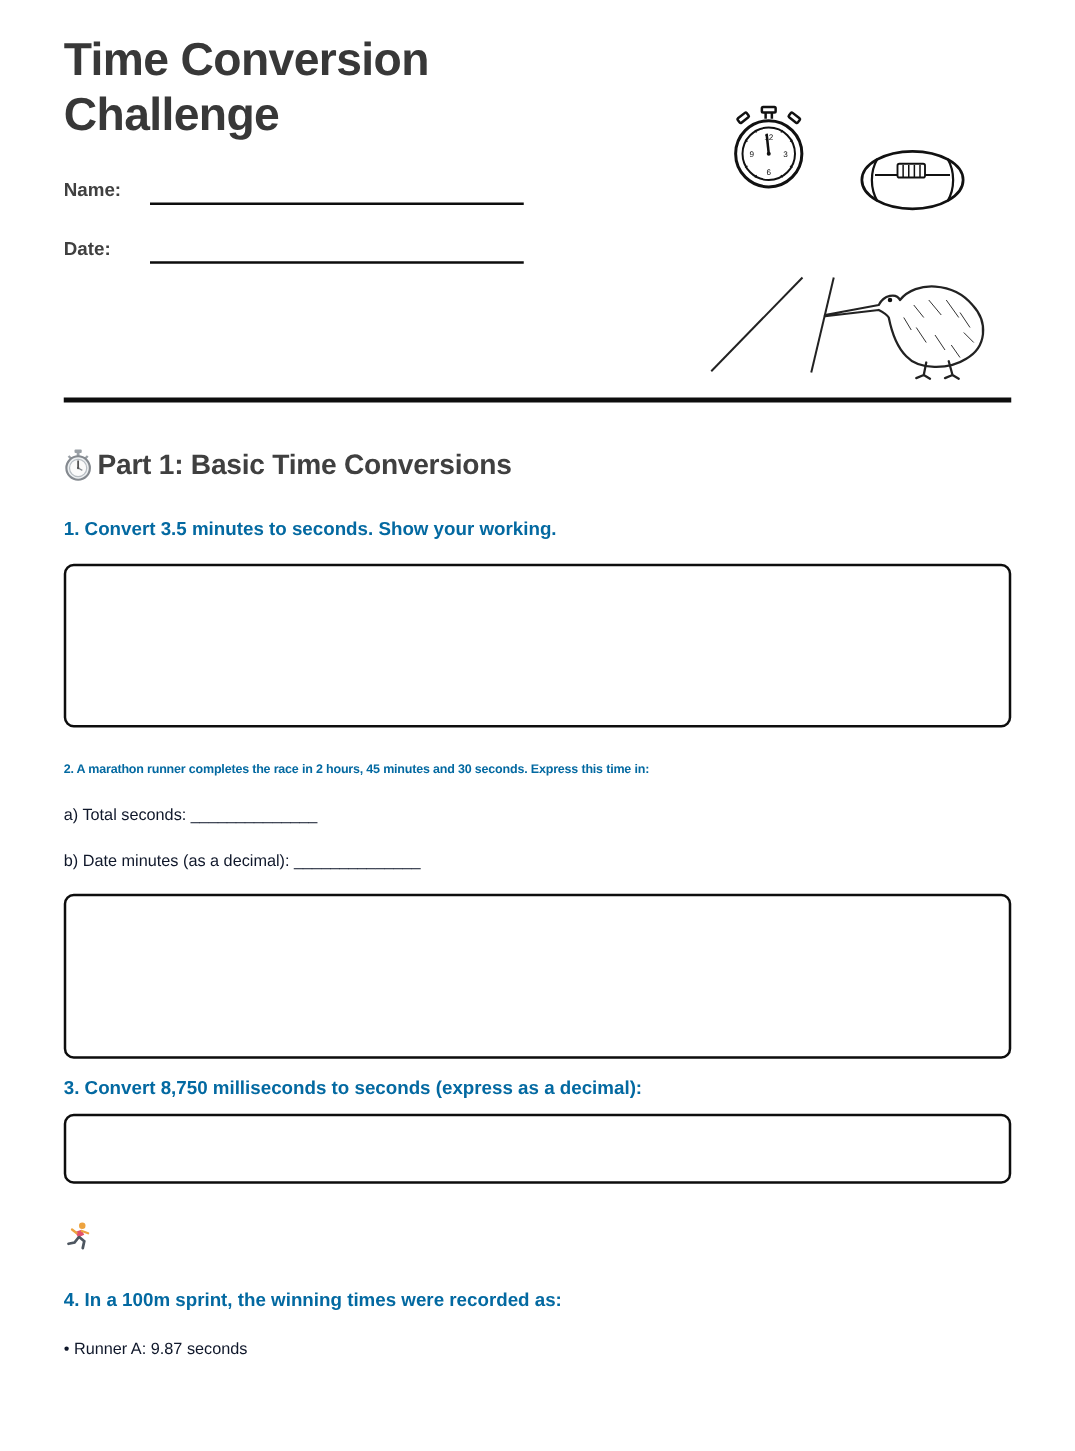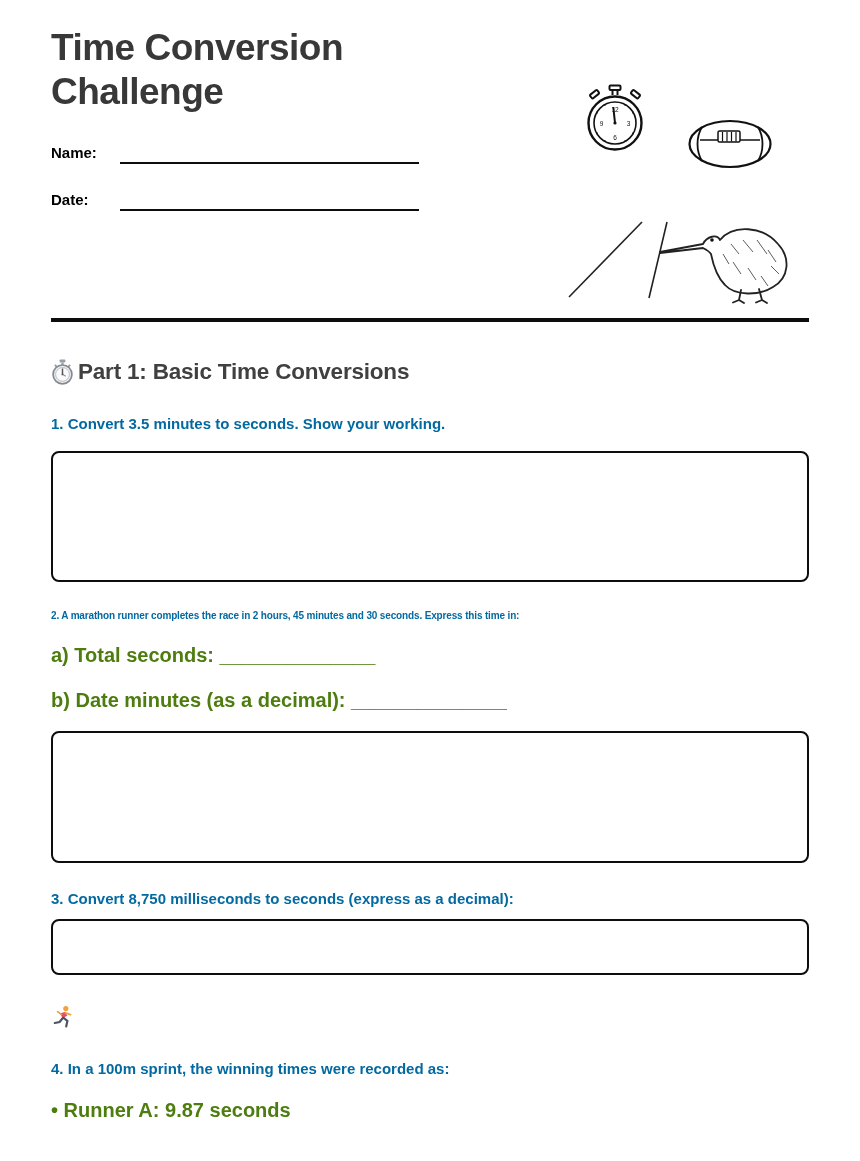--- a/index.html
+++ b/index.html
@@ -31,21 +31,21 @@
     display: flex;
     align-items: flex-end;
     height: 24px;
   }
   .field-row.name { margin-top: 26px; }
   .field-row.date { margin-top: 23px; }
   .field-label {
     width: 69px;
     font-size: 15px;
     font-weight: 700;
-    color: #000000;
+    color: #404040;
     padding-bottom: 3px;
   }
   .field-line {
     width: 299px;
     height: 22px;
     border-bottom: 2px solid #0d0d0d;
   }
   
   .art-stopwatch { position: absolute; left: 584px; top: 84px; }
   .art-ball      { position: absolute; left: 687px; top: 118px; }
@@ -71,26 +71,26 @@
   .part-heading .h-icon { display: inline-flex; flex: none; }
   
   .q {
     font-size: 15px;
     font-weight: 700;
     color: #0369a1;
     white-space: nowrap;
   }
   .q.q1 { margin-top: 30px; }
   .q.q2 { margin-top: 28px; font-size: 10px; letter-spacing: -0.15px; }
-  .q.q3 { margin-top: 27px; }
+  .q.q3 { margin-top: 15px; }
   .q.q4 { margin-top: 30px; }
   .sub {
-    font-size: 20px;
-    font-weight: 700;
-    color: #4d7c0f;
+    font-size: 13px;
+    font-weight: 400;
+    color: #0f172a;
     white-space: nowrap;
   }
   .sub.a { margin-top: 23px; }
   .sub.b { margin-top: 22px; }
   .sub.bullet { margin-top: 22px; }
   
   .answer-box {
     width: 758px;
     border: 2px solid #0d0d0d;
     border-radius: 8px;

